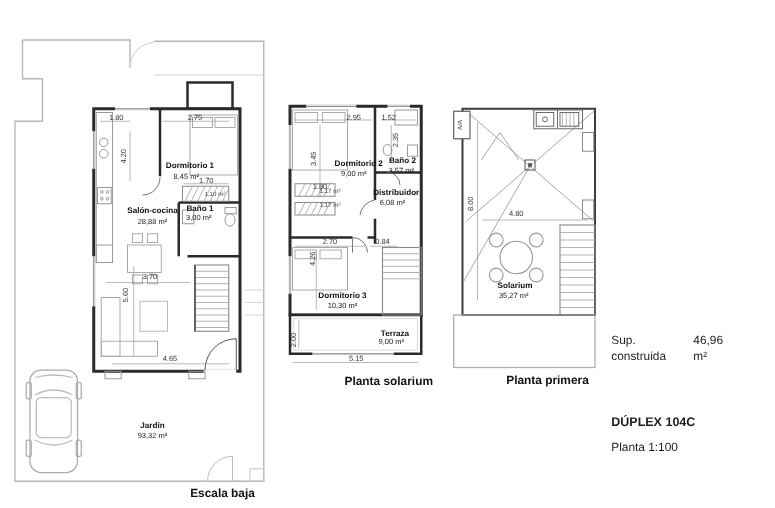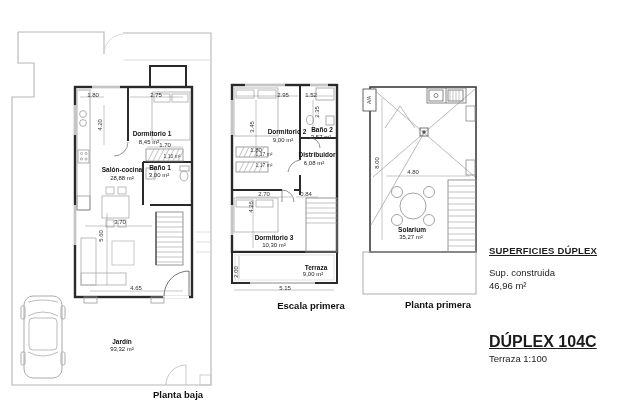--- a/index.html
+++ b/index.html
@@ -9,22 +9,22 @@
   .lbl{position:absolute;transform:translate(-50%,-50%);white-space:nowrap;color:#1a1a1a;line-height:1;}
   .lbl.v{transform:translate(-50%,-50%) rotate(-90deg);}
   .dim{font-size:6px;color:#333;}
   .rname{font-size:6.5px;font-weight:bold;color:#111;}
   .rarea{font-size:6px;color:#222;}
   .tiny{font-size:5px;color:#444;}
   .caption{font-size:9.5px;font-weight:bold;color:#111;}
   .info-title{position:absolute;left:489px;top:245px;font-size:9.5px;font-weight:600;
               text-decoration:underline;letter-spacing:.2px;}
   .info-rows{position:absolute;left:489px;top:266px;width:103px;font-size:9.5px;}
-  .info-row{display:flex;justify-content:flex-start;line-height:13px;flex-direction:column;}
-  .info-model{position:absolute;left:489px;top:333px;font-size:16px;font-weight:bold;text-decoration:underline;}
+  .info-row{display:flex;justify-content:flex-start;line-height:13px;}
+  .info-model{position:absolute;left:489px;top:333px;font-size:10px;font-weight:bold;}
   .info-scale{position:absolute;left:489px;top:353px;font-size:9.5px;}
 </style>
 </head>
 <body>
 
 <div class="sheet">
 
   <svg width="620" height="406" viewBox="0 0 620 406">
 
     <g fill="none" stroke="#b5b5b5" stroke-width="1.1">
@@ -243,21 +243,21 @@
   <div class="lbl tiny" style="left:172px;top:156px">1,10 m²</div>
   <div class="lbl rname" style="left:160px;top:168px">Baño 1</div>
   <div class="lbl rarea" style="left:159px;top:175px">3,00 m²</div>
   <div class="lbl rname" style="left:122px;top:170px">Salón-cocina</div>
   <div class="lbl rarea" style="left:122px;top:178px">28,88 m²</div>
   <div class="lbl dim" style="left:120px;top:222px">3.70</div>
   <div class="lbl dim v" style="left:101px;top:236px">5.60</div>
   <div class="lbl dim" style="left:136px;top:288px">4.65</div>
   <div class="lbl rname" style="left:122px;top:342px">Jardín</div>
   <div class="lbl rarea" style="left:122px;top:349px">93,32 m²</div>
-  <div class="lbl caption" style="left:178px;top:395px">Planta baja</div>
+  <div class="lbl caption" style="left:178px;top:395px">Escala baja</div>
 
   <div class="lbl dim" style="left:283px;top:95px">2.95</div>
   <div class="lbl dim" style="left:311px;top:95px">1.52</div>
   <div class="lbl dim v" style="left:252px;top:127px">3.45</div>
   <div class="lbl dim v" style="left:317px;top:112px">2.35</div>
   <div class="lbl rname" style="left:287px;top:132px">Dormitorio 2</div>
   <div class="lbl rarea" style="left:283px;top:140px">9,00 m²</div>
   <div class="lbl rname" style="left:322px;top:130px">Baño 2</div>
   <div class="lbl rarea" style="left:321px;top:137px">3,57 m²</div>
   <div class="lbl dim" style="left:256px;top:150px">1.80</div>
@@ -267,32 +267,31 @@
   <div class="lbl rarea" style="left:314px;top:163px">6,08 m²</div>
   <div class="lbl dim" style="left:264px;top:194px">2.70</div>
   <div class="lbl dim" style="left:306px;top:194px">0.84</div>
   <div class="lbl dim v" style="left:251px;top:207px">4.26</div>
   <div class="lbl rname" style="left:274px;top:238px">Dormitorio 3</div>
   <div class="lbl rarea" style="left:274px;top:245px">10,30 m²</div>
   <div class="lbl rname" style="left:316px;top:268px">Terraza</div>
   <div class="lbl rarea" style="left:313px;top:274px">9,00 m²</div>
   <div class="lbl dim v" style="left:236px;top:272px">2.00</div>
   <div class="lbl dim" style="left:285px;top:288px">5.15</div>
-  <div class="lbl caption" style="left:311px;top:306px">Escala primera</div>
+  <div class="lbl caption" style="left:311px;top:306px">Planta solarium</div>
 
   <div class="lbl tiny v" style="left:369px;top:100px">A/A</div>
   <div class="lbl dim v" style="left:377px;top:163px">8.00</div>
   <div class="lbl dim" style="left:413px;top:172px">4.80</div>
   <div class="lbl rname" style="left:412px;top:230px">Solarium</div>
   <div class="lbl rarea" style="left:411px;top:237px">35,27 m²</div>
   <div class="lbl caption" style="left:438px;top:305px">Planta primera</div>
 
-  <div class="info-title">SUPERFICIES DÚPLEX</div>
   <div class="info-rows">
     <div class="info-row">
       <span>Sup. construida</span>
       <span>46,96 m²</span>
     </div>
   </div>
   <div class="info-model">DÚPLEX 104C</div>
-  <div class="info-scale">Terraza 1:100</div>
+  <div class="info-scale">Planta 1:100</div>
 
 </div>
 
 </body></html>

